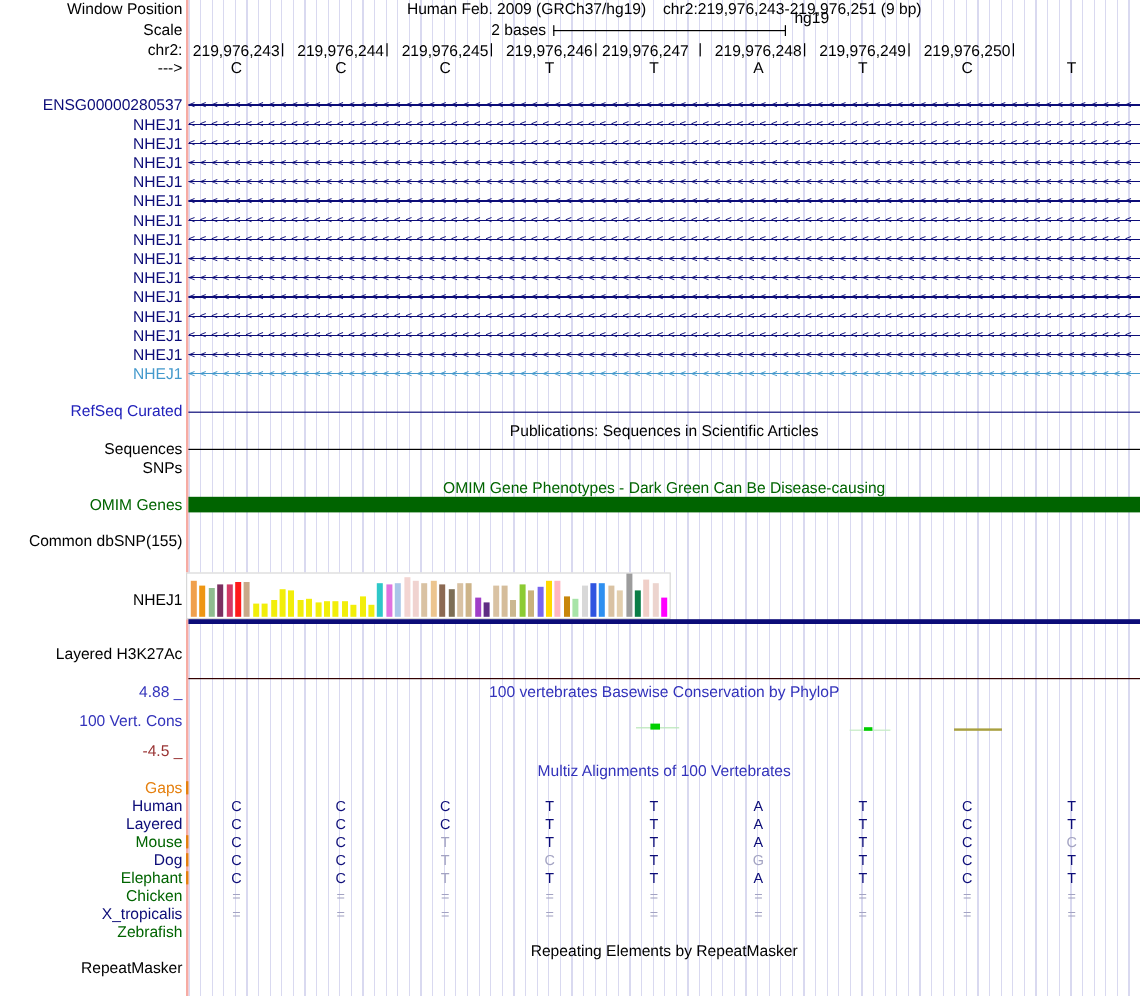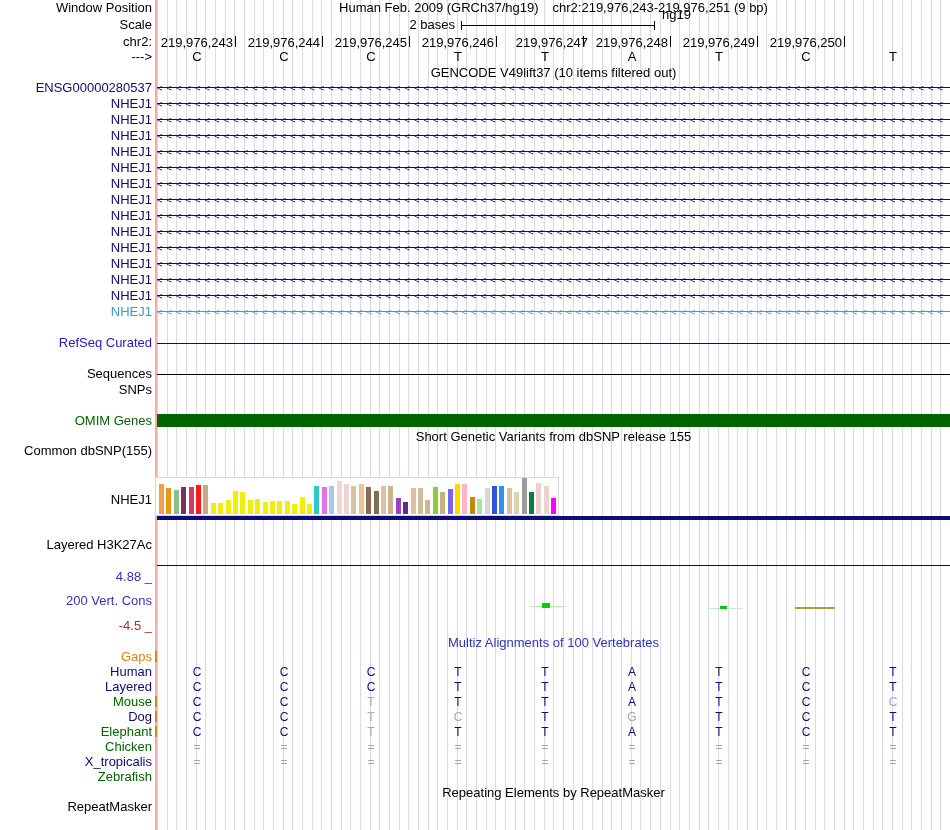--- a/index.html
+++ b/index.html
@@ -50,21 +50,21 @@
   <div class="rowlab" style="top:35px">chr2:</div>
   <div id="coords">
       <div class="num" style="left: 145px; top: 36px; width: 88px;">219,976,243</div>
       <div class="tick" style="left: 235px; top: 36px;"></div>
       <div class="num" style="left: 232px; top: 36px; width: 88px;">219,976,244</div>
       <div class="tick" style="left: 322px; top: 36px;"></div>
       <div class="num" style="left: 319px; top: 36px; width: 88px;">219,976,245</div>
       <div class="tick" style="left: 409px; top: 36px;"></div>
       <div class="num" style="left: 406px; top: 36px; width: 88px;">219,976,246</div>
       <div class="tick" style="left: 496px; top: 36px;"></div>
-      <div class="num" style="left: 493px; top: 36px; width: 81px; padding-left: 14px;">219,976,247</div>
+      <div class="num" style="left: 493px; top: 36px; width: 81px;">219,976,247</div>
       <div class="tick" style="left: 583px; top: 36px;"></div>
       <div class="num" style="left: 580px; top: 36px; width: 88px;">219,976,248</div>
       <div class="tick" style="left: 670px; top: 36px;"></div>
       <div class="num" style="left: 667px; top: 36px; width: 88px;">219,976,249</div>
       <div class="tick" style="left: 757px; top: 36px;"></div>
       <div class="num" style="left: 754px; top: 36px; width: 88px;">219,976,250</div>
       <div class="tick" style="left: 844px; top: 36px;"></div>
     </div>
   <div class="rowlab" style="top:50px">---&gt;</div>
   <div id="bases">
@@ -72,21 +72,20 @@
       <div class="base" style="left: 274px; top: 50px;">C</div>
       <div class="base" style="left: 361px; top: 50px;">C</div>
       <div class="base" style="left: 448px; top: 50px;">T</div>
       <div class="base" style="left: 535px; top: 50px;">T</div>
       <div class="base" style="left: 622px; top: 50px;">A</div>
       <div class="base" style="left: 709px; top: 50px;">T</div>
       <div class="base" style="left: 796px; top: 50px;">C</div>
       <div class="base" style="left: 883px; top: 50px;">T</div>
     </div>
 
-  <div class="ctitle" style="top:66px">GENCODE V49lift37 (10 items filtered out)</div>
   <div id="gencode">
       <div class="rowlab" style="top: 81px; color: rgb(12, 12, 120);">ENSG00000280537</div>
       <div class="arrowrow" style="top: 83px; color: rgb(12, 12, 120);">&lt;&lt;&lt;&lt;&lt;&lt;&lt;&lt;&lt;&lt;&lt;&lt;&lt;&lt;&lt;&lt;&lt;&lt;&lt;&lt;&lt;&lt;&lt;&lt;&lt;&lt;&lt;&lt;&lt;&lt;&lt;&lt;&lt;&lt;&lt;&lt;&lt;&lt;&lt;&lt;&lt;&lt;&lt;&lt;&lt;&lt;&lt;&lt;&lt;&lt;&lt;&lt;&lt;&lt;&lt;&lt;&lt;&lt;&lt;&lt;&lt;&lt;&lt;&lt;&lt;&lt;&lt;&lt;&lt;&lt;&lt;&lt;&lt;&lt;&lt;&lt;&lt;&lt;&lt;&lt;&lt;&lt;&lt;</div>
       <div class="rowlab" style="top: 97px; color: rgb(12, 12, 120);">NHEJ1</div>
       <div class="arrowrow" style="top: 99px; color: rgb(12, 12, 120);">&lt;&lt;&lt;&lt;&lt;&lt;&lt;&lt;&lt;&lt;&lt;&lt;&lt;&lt;&lt;&lt;&lt;&lt;&lt;&lt;&lt;&lt;&lt;&lt;&lt;&lt;&lt;&lt;&lt;&lt;&lt;&lt;&lt;&lt;&lt;&lt;&lt;&lt;&lt;&lt;&lt;&lt;&lt;&lt;&lt;&lt;&lt;&lt;&lt;&lt;&lt;&lt;&lt;&lt;&lt;&lt;&lt;&lt;&lt;&lt;&lt;&lt;&lt;&lt;&lt;&lt;&lt;&lt;&lt;&lt;&lt;&lt;&lt;&lt;&lt;&lt;&lt;&lt;&lt;&lt;&lt;&lt;&lt;</div>
       <div class="rowlab" style="top: 113px; color: rgb(12, 12, 120);">NHEJ1</div>
       <div class="arrowrow" style="top: 115px; color: rgb(12, 12, 120);">&lt;&lt;&lt;&lt;&lt;&lt;&lt;&lt;&lt;&lt;&lt;&lt;&lt;&lt;&lt;&lt;&lt;&lt;&lt;&lt;&lt;&lt;&lt;&lt;&lt;&lt;&lt;&lt;&lt;&lt;&lt;&lt;&lt;&lt;&lt;&lt;&lt;&lt;&lt;&lt;&lt;&lt;&lt;&lt;&lt;&lt;&lt;&lt;&lt;&lt;&lt;&lt;&lt;&lt;&lt;&lt;&lt;&lt;&lt;&lt;&lt;&lt;&lt;&lt;&lt;&lt;&lt;&lt;&lt;&lt;&lt;&lt;&lt;&lt;&lt;&lt;&lt;&lt;&lt;&lt;&lt;&lt;&lt;</div>
       <div class="rowlab" style="top: 129px; color: rgb(12, 12, 120);">NHEJ1</div>
       <div class="arrowrow" style="top: 131px; color: rgb(12, 12, 120);">&lt;&lt;&lt;&lt;&lt;&lt;&lt;&lt;&lt;&lt;&lt;&lt;&lt;&lt;&lt;&lt;&lt;&lt;&lt;&lt;&lt;&lt;&lt;&lt;&lt;&lt;&lt;&lt;&lt;&lt;&lt;&lt;&lt;&lt;&lt;&lt;&lt;&lt;&lt;&lt;&lt;&lt;&lt;&lt;&lt;&lt;&lt;&lt;&lt;&lt;&lt;&lt;&lt;&lt;&lt;&lt;&lt;&lt;&lt;&lt;&lt;&lt;&lt;&lt;&lt;&lt;&lt;&lt;&lt;&lt;&lt;&lt;&lt;&lt;&lt;&lt;&lt;&lt;&lt;&lt;&lt;&lt;&lt;</div>
       <div class="rowlab" style="top: 145px; color: rgb(12, 12, 120);">NHEJ1</div>
@@ -109,29 +108,30 @@
       <div class="arrowrow" style="top: 275px; color: rgb(12, 12, 120);">&lt;&lt;&lt;&lt;&lt;&lt;&lt;&lt;&lt;&lt;&lt;&lt;&lt;&lt;&lt;&lt;&lt;&lt;&lt;&lt;&lt;&lt;&lt;&lt;&lt;&lt;&lt;&lt;&lt;&lt;&lt;&lt;&lt;&lt;&lt;&lt;&lt;&lt;&lt;&lt;&lt;&lt;&lt;&lt;&lt;&lt;&lt;&lt;&lt;&lt;&lt;&lt;&lt;&lt;&lt;&lt;&lt;&lt;&lt;&lt;&lt;&lt;&lt;&lt;&lt;&lt;&lt;&lt;&lt;&lt;&lt;&lt;&lt;&lt;&lt;&lt;&lt;&lt;&lt;&lt;&lt;&lt;&lt;</div>
       <div class="rowlab" style="top: 289px; color: rgb(12, 12, 120);">NHEJ1</div>
       <div class="arrowrow" style="top: 291px; color: rgb(12, 12, 120);">&lt;&lt;&lt;&lt;&lt;&lt;&lt;&lt;&lt;&lt;&lt;&lt;&lt;&lt;&lt;&lt;&lt;&lt;&lt;&lt;&lt;&lt;&lt;&lt;&lt;&lt;&lt;&lt;&lt;&lt;&lt;&lt;&lt;&lt;&lt;&lt;&lt;&lt;&lt;&lt;&lt;&lt;&lt;&lt;&lt;&lt;&lt;&lt;&lt;&lt;&lt;&lt;&lt;&lt;&lt;&lt;&lt;&lt;&lt;&lt;&lt;&lt;&lt;&lt;&lt;&lt;&lt;&lt;&lt;&lt;&lt;&lt;&lt;&lt;&lt;&lt;&lt;&lt;&lt;&lt;&lt;&lt;&lt;</div>
       <div class="rowlab" style="top: 305px; color: rgb(68, 153, 204);">NHEJ1</div>
       <div class="arrowrow" style="top: 307px; color: rgb(68, 153, 204);">&lt;&lt;&lt;&lt;&lt;&lt;&lt;&lt;&lt;&lt;&lt;&lt;&lt;&lt;&lt;&lt;&lt;&lt;&lt;&lt;&lt;&lt;&lt;&lt;&lt;&lt;&lt;&lt;&lt;&lt;&lt;&lt;&lt;&lt;&lt;&lt;&lt;&lt;&lt;&lt;&lt;&lt;&lt;&lt;&lt;&lt;&lt;&lt;&lt;&lt;&lt;&lt;&lt;&lt;&lt;&lt;&lt;&lt;&lt;&lt;&lt;&lt;&lt;&lt;&lt;&lt;&lt;&lt;&lt;&lt;&lt;&lt;&lt;&lt;&lt;&lt;&lt;&lt;&lt;&lt;&lt;&lt;&lt;</div>
     </div>
 
   <div class="rowlab" style="top:336px;color:#2222bb">RefSeq Curated</div>
   <div class="hline" style="top:343px;height:1px;background:#0c0c78"></div>
 
+  <div class="ctitle" style="top:352px">Publications: Sequences in Scientific Articles</div>
   <div class="rowlab" style="top:367px">Sequences</div>
   <div class="hline" style="top:374px;height:1px;background:#000"></div>
 
   <div class="rowlab" style="top:383px">SNPs</div>
 
+  <div class="ctitle" style="top:400px;color:#006400">OMIM Gene Phenotypes - Dark Green Can Be Disease-causing</div>
   <div class="rowlab" style="top:414px;color:#006400">OMIM Genes</div>
   <div class="hline" style="top:414px;height:13px;background:#006400"></div>
 
-  <div class="ctitle" style="top:430px">Short Genetic Variants from dbSNP release 155</div>
   <div class="rowlab" style="top:444px">Common dbSNP(155)</div>
 
   <div class="rowlab" style="top:493px">NHEJ1</div>
   <div id="gtex-box">
       <div class="gbar" style="left: 3px; height: 30px; background: rgb(240, 160, 77);"></div>
       <div class="gbar" style="left: 10.4px; height: 26px; background: rgb(238, 150, 18);"></div>
       <div class="gbar" style="left: 17.8px; height: 24px; background: rgb(143, 188, 143);"></div>
       <div class="gbar" style="left: 25.2px; height: 27px; background: rgb(122, 47, 96);"></div>
       <div class="gbar" style="left: 32.6px; height: 27px; background: rgb(210, 59, 102);"></div>
       <div class="gbar" style="left: 40px; height: 29px; background: rgb(255, 26, 26);"></div>
@@ -183,21 +183,22 @@
       <div class="gbar" style="left: 380.4px; height: 31px; background: rgb(240, 207, 200);"></div>
       <div class="gbar" style="left: 387.8px; height: 28px; background: rgb(236, 212, 206);"></div>
       <div class="gbar" style="left: 395.2px; height: 16px; background: rgb(255, 0, 255);"></div>
     </div>
   <div class="hline" style="top:516px;height:4px;background:#0c0c78"></div>
 
   <div class="rowlab" style="top:538px">Layered H3K27Ac</div>
   <div class="hline" style="top:565px;height:1px;background:#330000"></div>
 
   <div class="rowlab" style="top:570px;color:#3333bb">4.88 _</div>
-  <div class="rowlab" style="top:594px;color:#3333bb">200 Vert. Cons</div>
+  <div class="ctitle" style="top:570px;color:#3333bb">100 vertebrates Basewise Conservation by PhyloP</div>
+  <div class="rowlab" style="top:594px;color:#3333bb">100 Vert. Cons</div>
   <div id="cons-marks">
       <div style="position: absolute; left: 530px; top: 606px; width: 36px; height: 1px; background: rgb(184, 230, 184); z-index: 3;"></div>
       <div style="position: absolute; left: 542px; top: 603px; width: 8px; height: 5px; background: rgb(0, 208, 0); z-index: 3;"></div>
       <div style="position: absolute; left: 708px; top: 608px; width: 34px; height: 1px; background: rgb(196, 235, 196); z-index: 3;"></div>
       <div style="position: absolute; left: 720px; top: 606px; width: 7px; height: 3px; background: rgb(0, 204, 0); z-index: 3;"></div>
       <div style="position: absolute; left: 795px; top: 607px; width: 40px; height: 2px; background: rgb(168, 160, 64); z-index: 3;"></div>
     </div>
   <div class="rowlab" style="top:619px;color:#993333">-4.5 _</div>
 
   <div class="ctitle" style="top:636px;color:#3333bb">Multiz Alignments of 100 Vertebrates</div>

